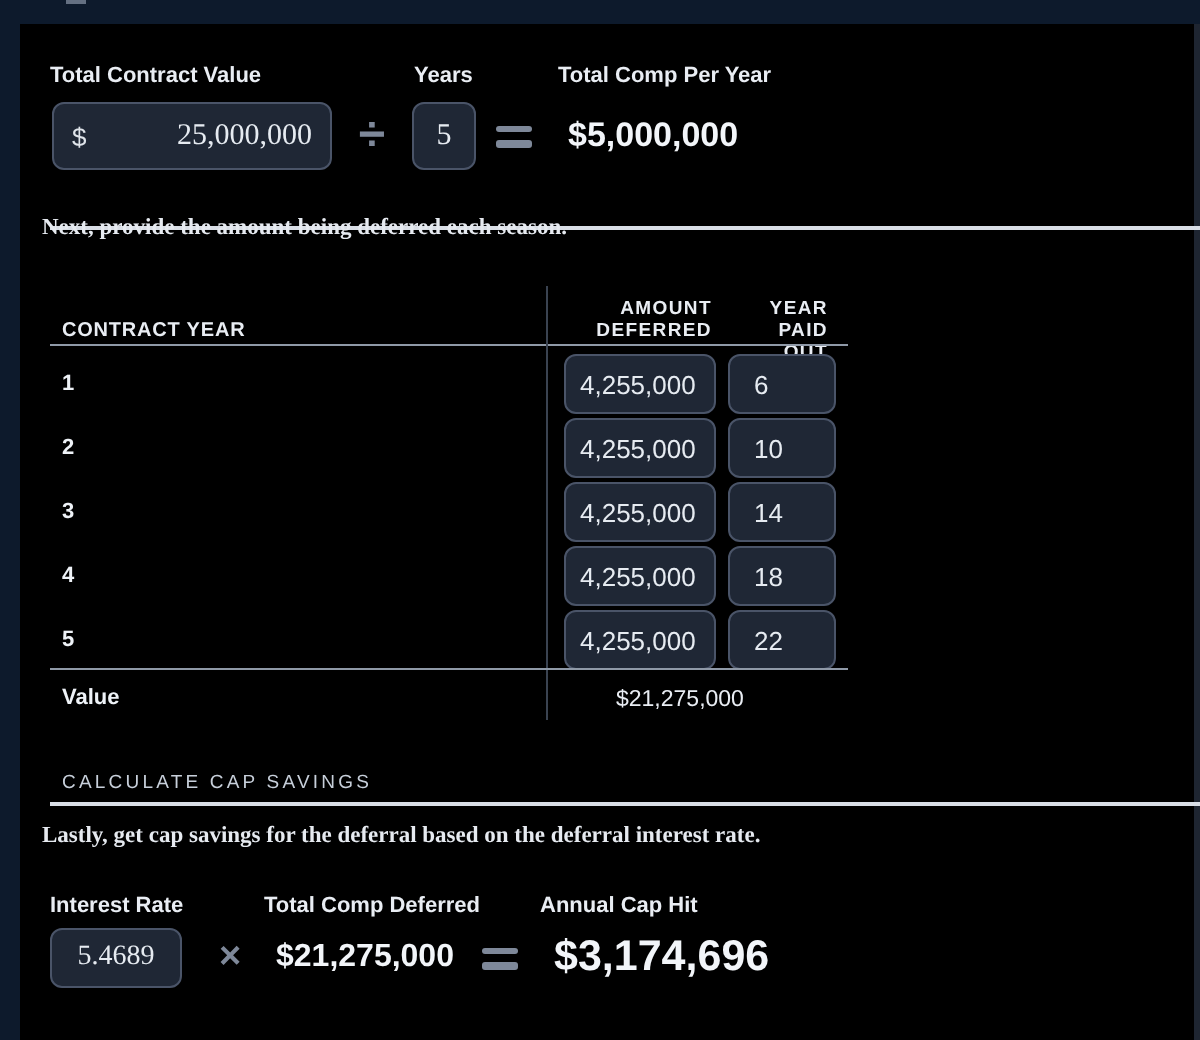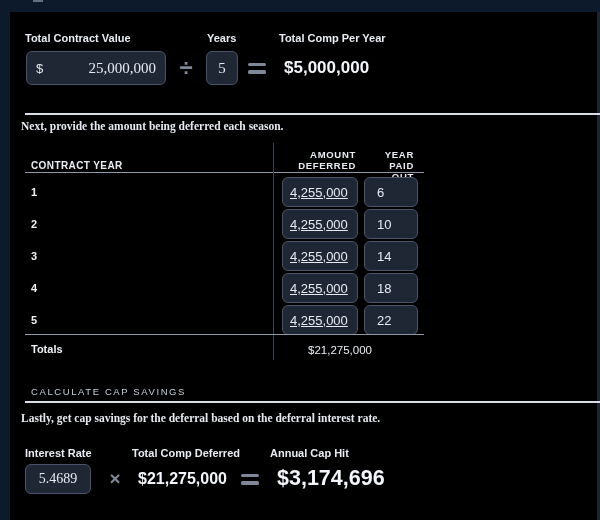--- a/index.html
+++ b/index.html
@@ -36,21 +36,21 @@
   .eq1{left:238px;top:39px;height:34px;}
   .result{position:absolute;display:flex;align-items:center;font-weight:700;color:#f2f5f9;white-space:nowrap;}
   .comp-year{left:274px;top:39px;height:34px;font-size:17px;}
 
   .th{position:absolute;font-size:9.5px;font-weight:700;letter-spacing:.7px;
       color:#e9edf3;text-align:right;line-height:11px;}
   .vdivider{position:absolute;left:263px;top:131px;width:1px;height:217px;background:#3a4351;}
   .trow{position:absolute;left:0;width:420px;height:30px;}
   .rownum{position:absolute;left:21px;top:0;height:30px;line-height:30px;font-size:11px;font-weight:700;}
   .amt-input{position:absolute;left:272px;top:0;width:76px;height:30px;
-             font-size:13px;padding-left:7px;font-family:"Liberation Sans",sans-serif;text-decoration:underline;}
+             font-size:13px;padding-left:7px;font-family:"Liberation Sans",sans-serif;}
   .yr-input{position:absolute;left:354px;top:0;width:54px;height:30px;
             font-size:13px;padding-left:12px;font-family:"Liberation Sans",sans-serif;}
   input.inputbox{outline:none;}
   .totals-lbl{position:absolute;left:21px;top:331px;font-size:11px;font-weight:700;}
   .totals-val{position:absolute;left:298px;top:332px;font-size:11.5px;color:#e9edf3;}
 
   .ir-input{position:absolute;left:15px;top:452px;width:66px;height:30px;
             font-family:"Liberation Serif",serif;font-size:14px;text-align:center;}
   .mult{left:95px;top:452px;width:20px;height:30px;font-size:19px;}
   .comp-deferred{left:128px;top:452px;height:30px;font-size:16px;}
@@ -79,21 +79,21 @@
     </div>
     <div class="op divide">÷</div>
     <input class="inputbox years-input" value="5" style="">
     <div class="eq eq1">
         <i></i>
         <i></i>
       </div>
     <div class="result comp-year">$5,000,000</div>
 
     <div class="rule-bright" style="left:15px;top:101px;width:575px"></div>
-    <div class="serif-desc" style="left:11px;top:108px">Next, provide the amount being deferred each season.</div>
+    <div class="serif-desc" style="left:11px;top:96px">Next, provide the amount being deferred each season.</div>
 
     <div class="lbl" style="left:21px;top:148px;font-size:10px;letter-spacing:.4px">CONTRACT YEAR</div>
     <div class="th" style="left:354px;top:137px;width:50px">
       <div>YEAR PAID</div>
       <div>OUT</div>
     </div>
     <div class="th" style="left:271px;top:137px;width:75px">
       <div>AMOUNT</div>
       <div>DEFERRED</div>
     </div>
@@ -120,21 +120,21 @@
       <input class="inputbox amt-input" value="4,255,000" style="">
       <input class="inputbox yr-input" value="18" style="">
     </div>
     <div class="trow" style="top:293px">
       <span class="rownum">5</span>
       <input class="inputbox amt-input" value="4,255,000" style="">
       <input class="inputbox yr-input" value="22" style="">
     </div>
 
     <div class="rule-dim" style="left:15px;top:322px;width:399px"></div>
-    <div class="totals-lbl">Totals</div>
+    <div class="totals-lbl">Value</div>
     <div class="totals-val">$21,275,000</div>
 
     <div class="section-title" style="left:21px;top:374px">CALCULATE CAP SAVINGS</div>
     <div class="rule-bright" style="left:15px;top:389px;width:575px"></div>
     <div class="serif-desc" style="left:11px;top:400px">Lastly, get cap savings for the deferral based on the deferral interest rate.</div>
 
     <div class="lbl" style="left:15px;top:435px">Interest Rate</div>
     <div class="lbl" style="left:122px;top:435px">Total Comp Deferred</div>
     <div class="lbl" style="left:260px;top:435px">Annual Cap Hit</div>
 

